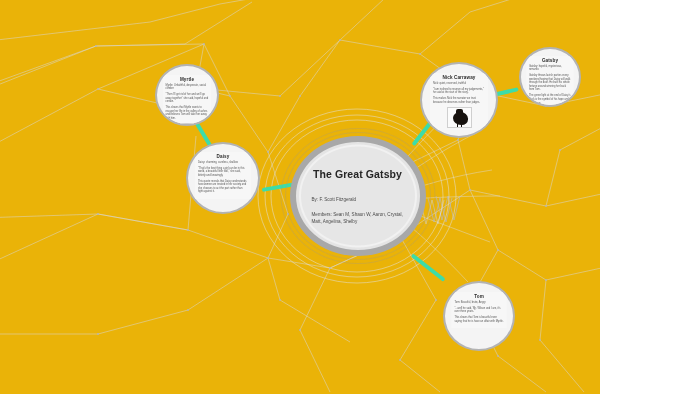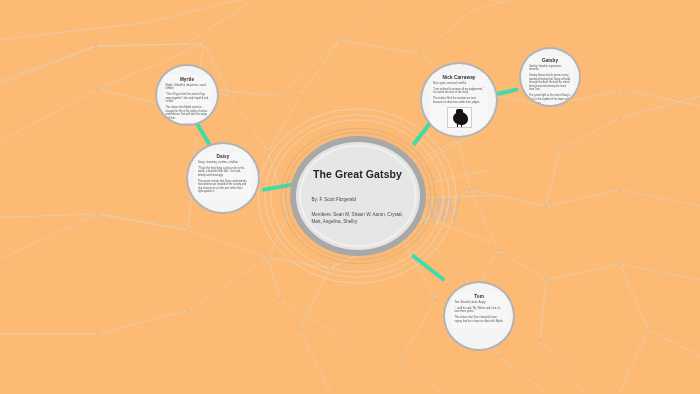--- a/index.html
+++ b/index.html
@@ -3,24 +3,24 @@
 <meta charset="utf-8">
 <title>Prezi Canvas</title>
 <style>
   html, body {
     margin: 0;
     padding: 0;
     background: #ffffff;
   }
   #stage {
     position: relative;
-    width: 700px;
+    width: 600px;
     height: 394px;
     overflow: hidden;
-    background: #fdba74;
+    background: #eab308;
     font-family: "Liberation Sans", sans-serif;
     -webkit-font-smoothing: antialiased;
   }
 
   
   #bg-net {
     position: absolute;
     left: 0; top: 0;
     width: 700px; height: 394px;
     pointer-events: none;

